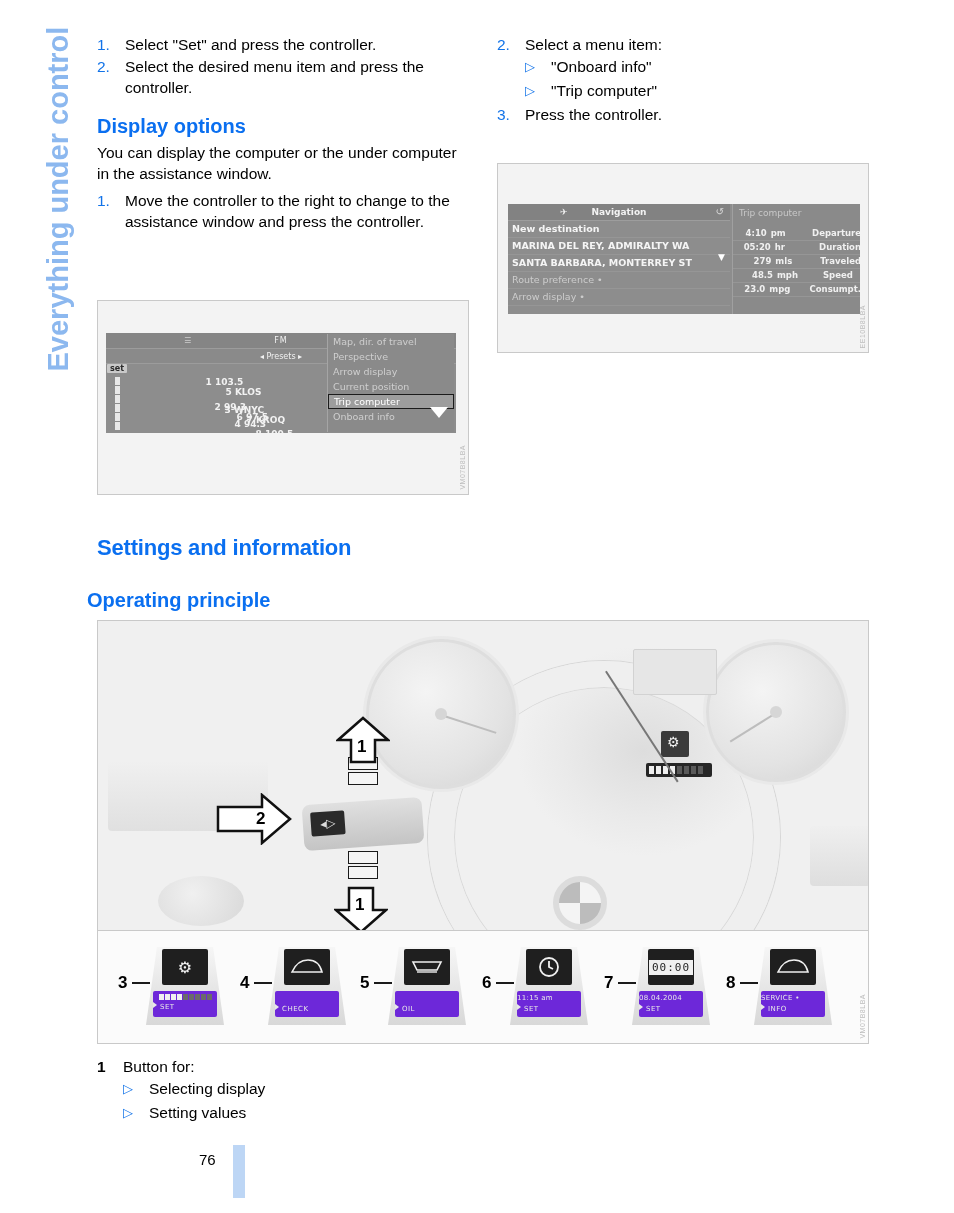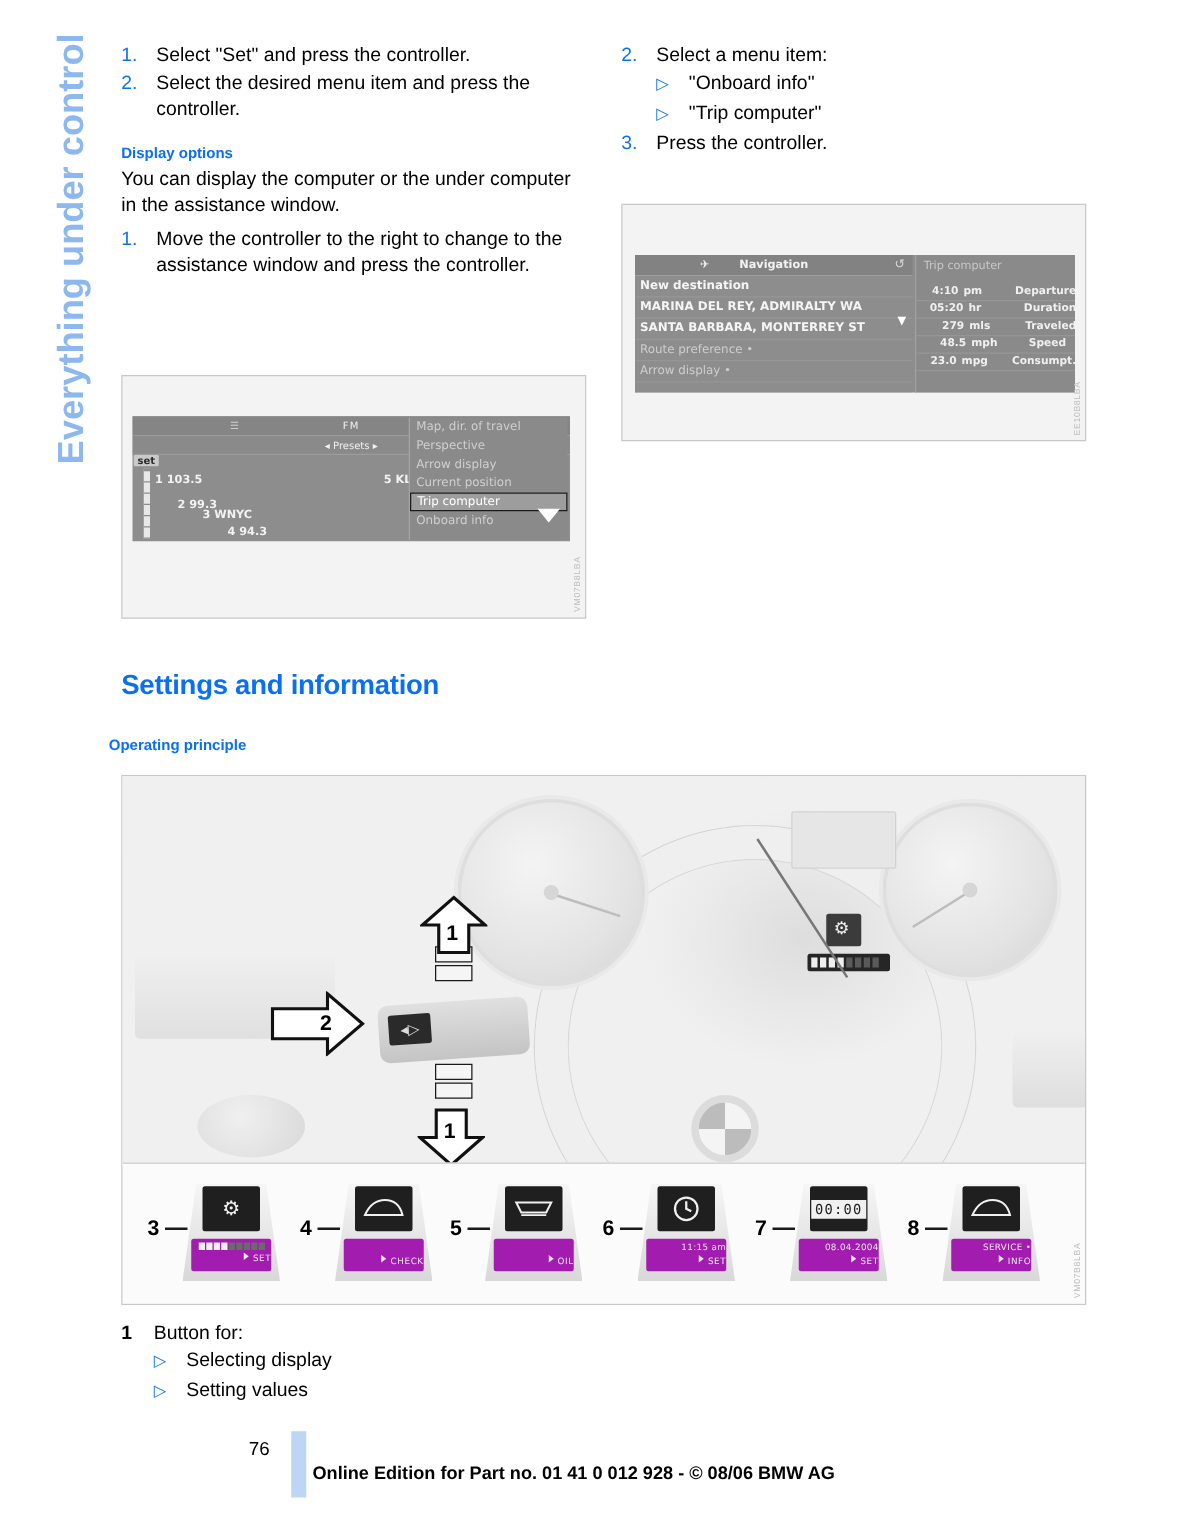--- a/index.html
+++ b/index.html
@@ -82,21 +82,21 @@
 
   h2.sect {
     font-size: 22px;
     font-weight: bold;
     color: #0a6ff0;
     margin: 0;
     padding: 0;
     letter-spacing: -0.2px;
   }
   h3.sub-head {
-    font-size: 12px;
+    font-size: 20px;
     font-weight: bold;
     color: #0a6ff0;
     margin: 0 0 4px 0;
     padding: 0;
   }
   p.para {
     font-size: 15.5px;
     line-height: 21px;
     margin: 0 0 6px 0;
   }
@@ -147,21 +147,21 @@
   .set-chip {
     position: absolute; left: 1px; top: 31px;
     background: #c9c9c9; color: #2a2a2a;
     font-size: 8px; padding: 0px 3px; border-radius: 1px;
     font-weight: bold;
   }
   .preset-grid {
     position: absolute; left: 18px; top: 44px; width: 326px;
     font-size: 9px; font-weight: bold;
   }
-  .preset-row { display: flex; height: 14px; align-items: center; }
+  .preset-row { display: flex; height: 14px; align-items: center; flex-direction: column; }
   .preset-row .a, .preset-row .b { width: 50%; }
   .pr1 .a { padding-left: 0px;  }
   .pr1 .b { padding-left: 40px; }
   .pr2 .a { padding-left: 18px; margin-top: 11px; }
   .pr2 .b { padding-left: 62px; }
   .pr3 .a { padding-left: 38px; }
   .pr3 .b { padding-left: 82px; }
   .pr4 .a { padding-left: 58px; }
   .pr4 .b { padding-left: 100px; }
   .slider-bar {
@@ -317,23 +317,23 @@
     border: 0;
   }
   .di-icon {
     position: absolute; left: 16px; top: 2px; width: 46px; height: 36px;
     background: #1f1f1f; border-radius: 2px;
     display: flex; align-items: center; justify-content: center;
     color: #f2f2f2;
   }
   .di-label {
     position: absolute; left: 7px; top: 44px; width: 64px; height: 26px;
-    background: #a21caf; border-radius: 2px;
+    background: #6d28d9; border-radius: 2px;
     color: #e8e8e8; font-size: 7px; font-family: "DejaVu Sans", sans-serif;
-    text-align: right;
+    text-align: left;
   }
   .di-label .l1 { display:block; padding-top: 3px; letter-spacing: 0.3px; }
   .di-label .l2 { display:block; padding-top: 2px; letter-spacing: 0.5px; }
   .di-label .l2 b { font-weight: normal; }
   .di-label .arrowdot {
     display: inline-block; width: 0; height: 0;
     border-left: 4px solid #e8e8e8;
     border-top: 3px solid transparent;
     border-bottom: 3px solid transparent;
     margin-right: 3px; vertical-align: 1px;
@@ -717,14 +717,13 @@
   </div>
   <div class="sub" style="margin-left:26px;">
     <span class="tri">▷</span>
     <span>Setting values</span>
   </div>
 </div>
 
 <div id="footer">
   <span id="page-number">76</span>
   <span id="footer-bar"></span>
-  <span id="footer-text">Online Edition for Part no. 01 41 0 012 928 - © 08/06 BMW AG</span>
 </div>
 
 </body></html>

